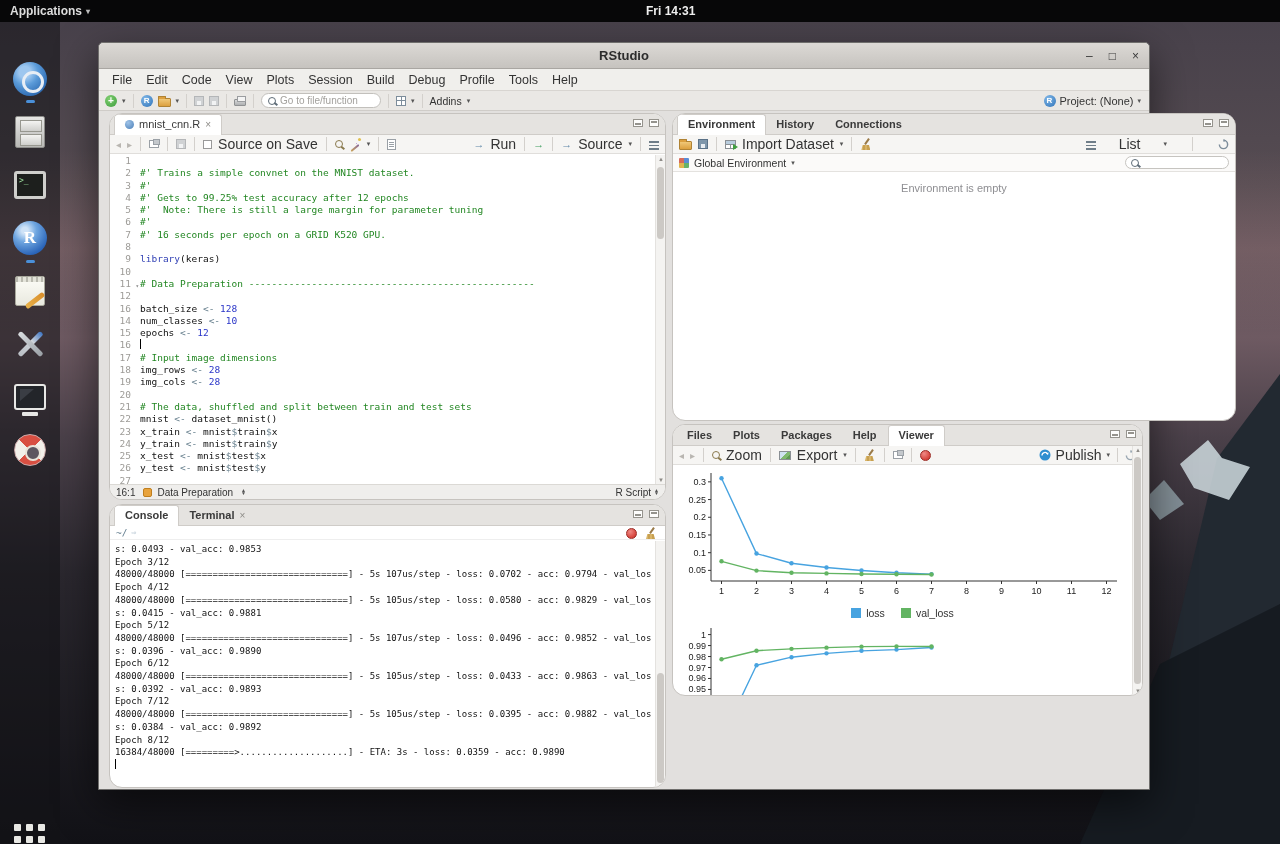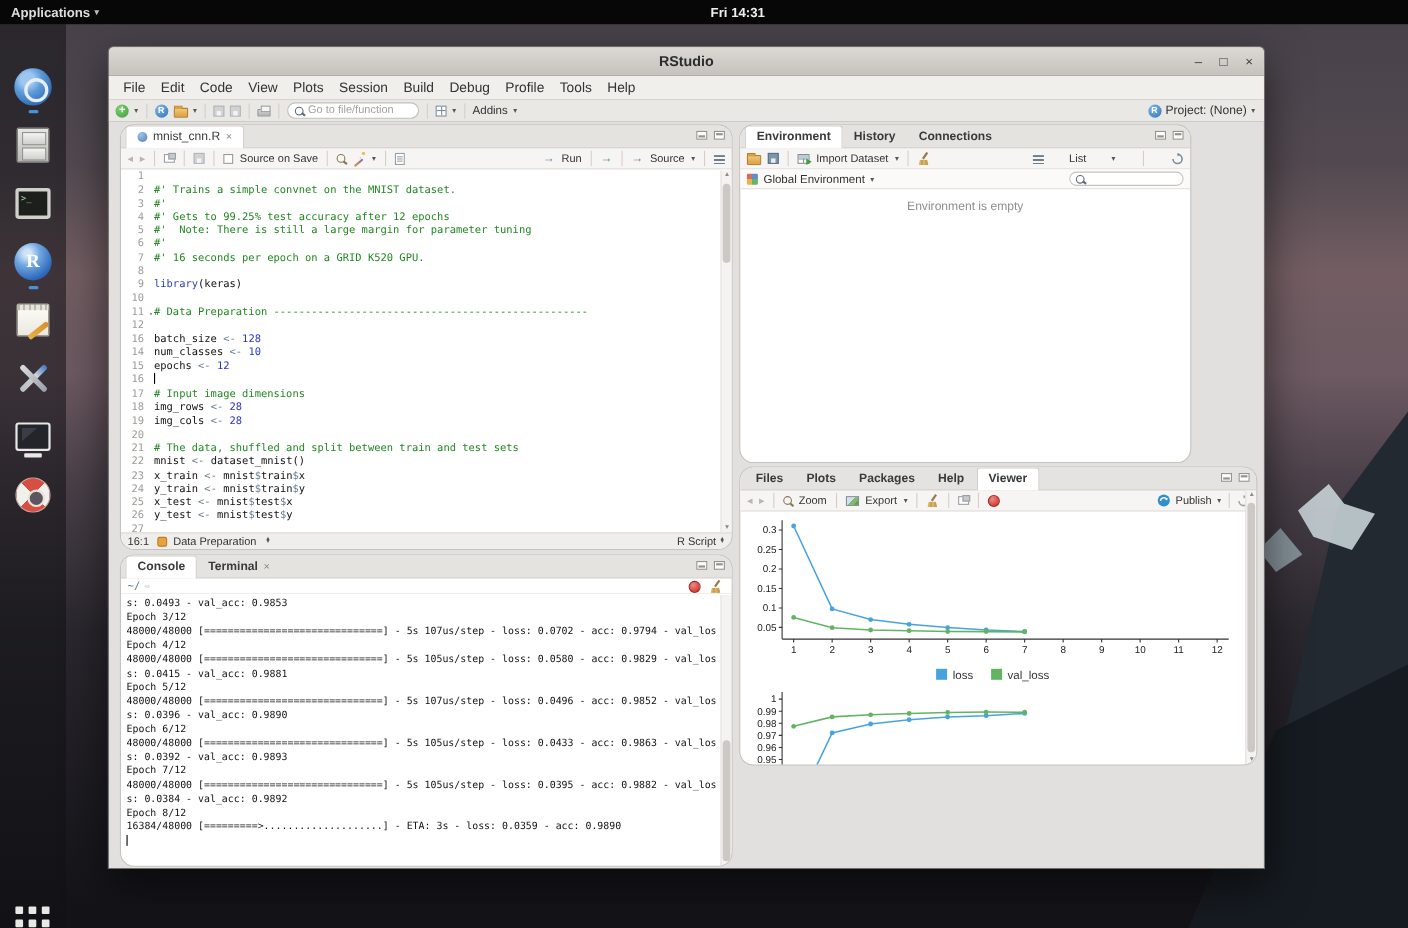--- a/index.html
+++ b/index.html
@@ -124,21 +124,21 @@
   .tabbar { height:21px; background:#e5e3e0; border-bottom:1px solid #cfccc8; display:flex; align-items:flex-end; position:relative; }
   .tab { font-size:11px; font-weight:bold; color:#3a3a3a; padding:3px 10px 4px 10px; border-right:1px solid transparent; display:flex; gap:5px; align-items:center; }
   .tab.active { background:#fff; border-left:1px solid #cfccc8; border-right:1px solid #cfccc8; border-top:1px solid #cfccc8; border-radius:3px 3px 0 0; margin-bottom:-1px; padding-bottom:5px; }
   .tab .close { color:#8d8b87; font-weight:normal; font-size:10px; }
   .tab .doc-ic { width:9px; height:9px; border-radius:50%; background:radial-gradient(circle at 35% 30%,#9fc3e8,#4a7fb8); }
   .pane-ctl { position:absolute; right:6px; top:5px; display:flex; gap:6px; }
   .pm { width:10px; height:8px; border:1px solid #95938d; background:#fdfdfc; position:relative; }
   .pm.min::after { content:''; position:absolute; left:1px; bottom:1px; width:6px; height:2px; background:#95938d; }
   .pm.max::after { content:''; position:absolute; left:1px; top:1px; width:6px; height:1.5px; background:#95938d; }
   .ptool { height:19px; background:#f6f5f3; border-bottom:1px solid #e0dedb; display:flex; align-items:center; padding:0 6px; gap:6px; position:relative; font-size:10.5px; color:#333; }
-  .ptool .lbl { font-size:10px; color:#333; }
+  .ptool .lbl { font-size:14px; color:#333; }
   .chk { width:9px; height:9px; border:1px solid #999; background:#fff; }
 
   
   .editor-body { position:absolute; left:0; right:0; top:41px; bottom:15px; background:#fff; overflow:hidden;
      font-family:"DejaVu Sans Mono",monospace; font-size:9.5px; line-height:12.3px; }
   .eline { white-space:pre; display:flex; }
   .ln { width:30px; text-align:right; padding-right:9px; color:#9d9b97; flex:none; position:relative; }
   .fold { position:absolute; right:1px; top:2px; font-size:6px; color:#8a8a8a; }
   .seg-c { color:#238723; } .seg-n { color:#2a35c8; } .seg-k { color:#3342b5; } .seg-o { color:#667f8d; } .seg-p { color:#111; }
   .cursor { display:inline-block; width:1px; height:10px; background:#000; vertical-align:-1px; }
@@ -417,21 +417,21 @@
           <div class="cline">s: 0.0384 - val_acc: 0.9892</div>
           <div class="cline">Epoch 8/12</div>
           <div class="cline">16384/48000 [=========&gt;....................] - ETA: 3s - loss: 0.0359 - acc: 0.9890</div>
           <div class="cline"><span class="cursor"></span></div>
         </div>
       <div class="vscroll" style="top:36px; bottom:0;">
         <div class="vthumb" style="bottom:4px; height:110px;"></div>
       </div>
     </div>
 
-    <div class="pane" style="left:573px; top:70px; width:411px; height:308px;">
+    <div class="pane" style="left:573px; top:70px; width:564px; height:308px;">
       <div class="tabbar">
         <div class="tab active" style="margin-left:4px">
             <span>Environment</span>
           </div>
         <div class="tab">
             <span>History</span>
           </div>
         <div class="tab">
             <span>Connections</span>
           </div>

